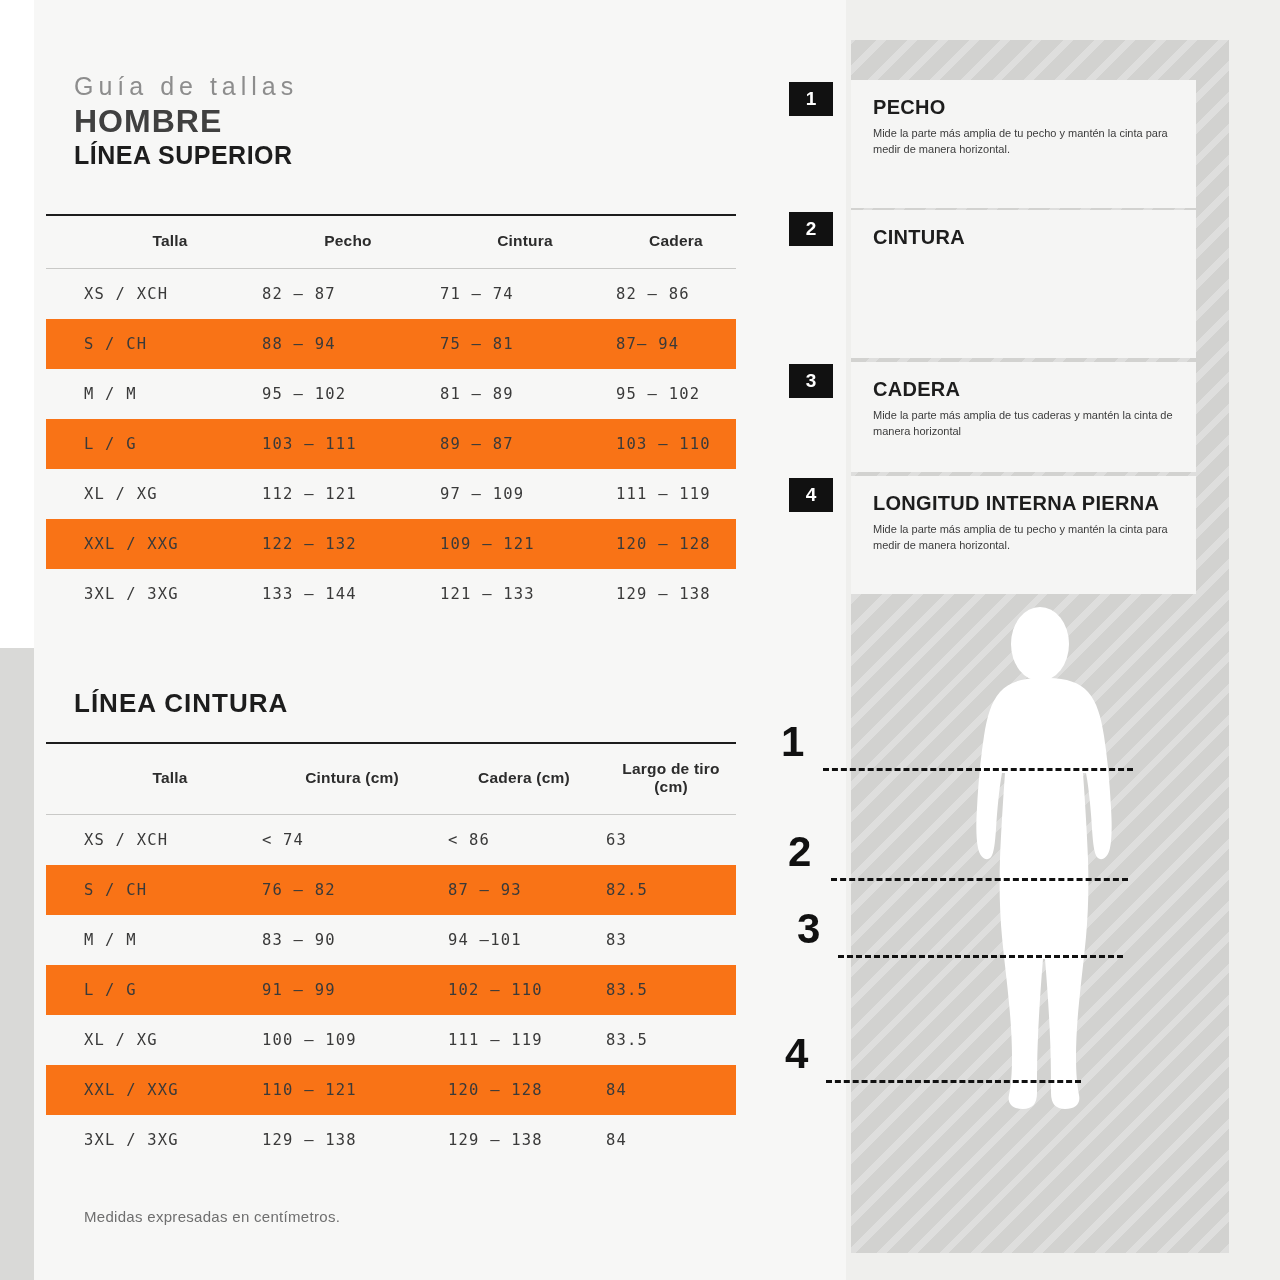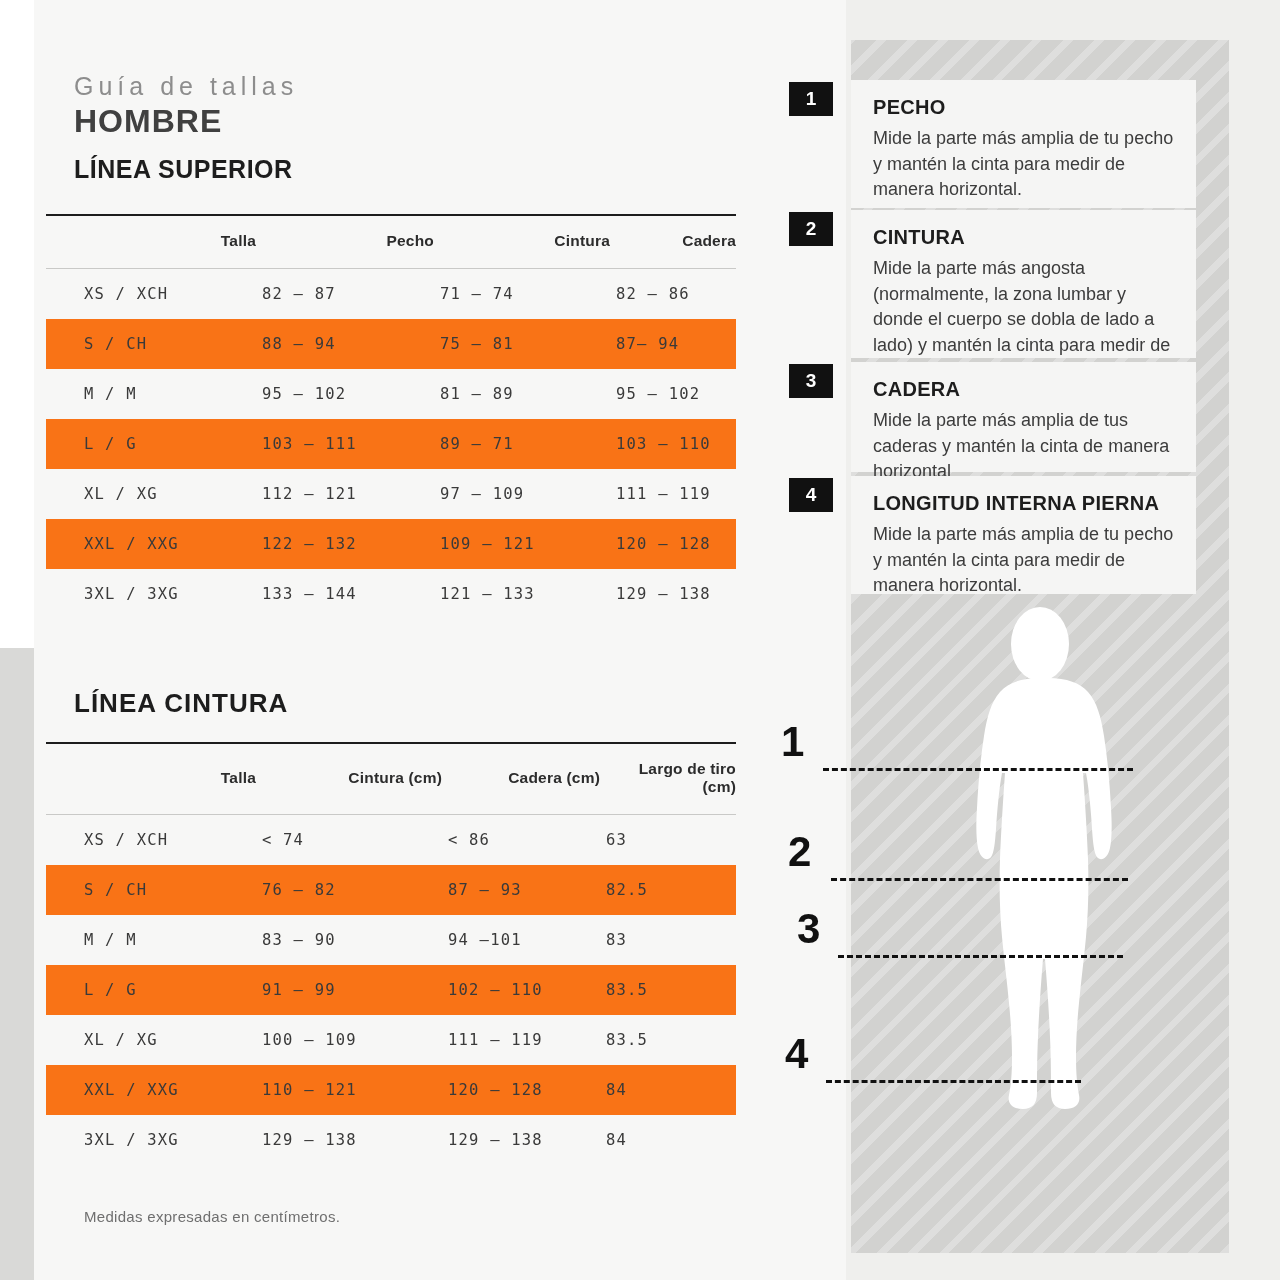--- a/index.html
+++ b/index.html
@@ -92,35 +92,35 @@
     letter-spacing: 1px;
     color: #404040;
     margin-top: 4px;
     line-height: 1.05;
   }
   .subtitle {
     font-size: 25px;
     font-weight: 700;
     letter-spacing: .5px;
     color: #1d1d1d;
-    margin-top: 16px;
+    margin-top: 2px;
   }
   
   .table-wrap {
     position: absolute;
     left: 46px;
     width: 690px;
   }
   table.size-table {
     width: 100%;
     border-collapse: collapse;
     table-layout: fixed;
   }
   table.size-table thead th {
-    text-align: right;
+    text-align: center;
     font-size: 15.5px;
     font-weight: 700;
     color: #2c2c2c;
     padding: 16px 0 18px 0;
     border-top: 2px solid #1d1d1d;
     border-bottom: 1px solid #c9c9c7;
     letter-spacing: .2px;
   }
   table.size-table tbody td {
     font-size: 17px;
@@ -177,21 +177,21 @@
   }
   .instr h3 {
     margin: 0;
     font-size: 20px;
     font-weight: 700;
     letter-spacing: .3px;
     color: #1d1d1d;
   }
   .instr p {
     margin: 7px 0 0 0;
-    font-size: 18px;
+    font-size: 11px;
     line-height: 1.42;
     color: #3c3c3c;
   }
   .instr .inner { padding: 16px 18px 16px 22px; }
   
   .figure {
     position: absolute;
     left: 851px; top: 600px;
     width: 378px; height: 653px;
   }
@@ -253,21 +253,21 @@
       </tr>
       <tr>
         <td class="c0">M / M</td>
         <td class="c1">95 – 102</td>
         <td class="c2">81 – 89</td>
         <td class="c3">95 – 102</td>
       </tr>
       <tr class="alt">
         <td class="c0">L / G</td>
         <td class="c1">103 – 111</td>
-        <td class="c2">89 – 71</td>
+        <td class="c2">89 – 87</td>
         <td class="c3">103 – 110</td>
       </tr>
       <tr>
         <td class="c0">XL / XG</td>
         <td class="c1">112 – 121</td>
         <td class="c2">97 – 109</td>
         <td class="c3">111 – 119</td>
       </tr>
       <tr class="alt">
         <td class="c0">XXL / XXG</td>
@@ -351,21 +351,20 @@
   <div class="inner">
     <h3>PECHO</h3>
     <p>Mide la parte más amplia de tu pecho y mantén la cinta para medir de manera horizontal.</p>
   </div>
 </div>
 
 <div class="instr" style="left:851px; top:210px; width:345px; height:148px;">
   <div class="num">2</div>
   <div class="inner">
     <h3>CINTURA</h3>
-    <p>Mide la parte más angosta (normalmente, la zona lumbar y donde el cuerpo se dobla de lado a lado) y mantén la cinta para medir de manera horizontal.</p>
   </div>
 </div>
 
 <div class="instr" style="left:851px; top:362px; width:345px; height:110px;">
   <div class="num">3</div>
   <div class="inner">
     <h3>CADERA</h3>
     <p>Mide la parte más amplia de tus caderas y mantén la cinta de manera horizontal</p>
   </div>
 </div>

